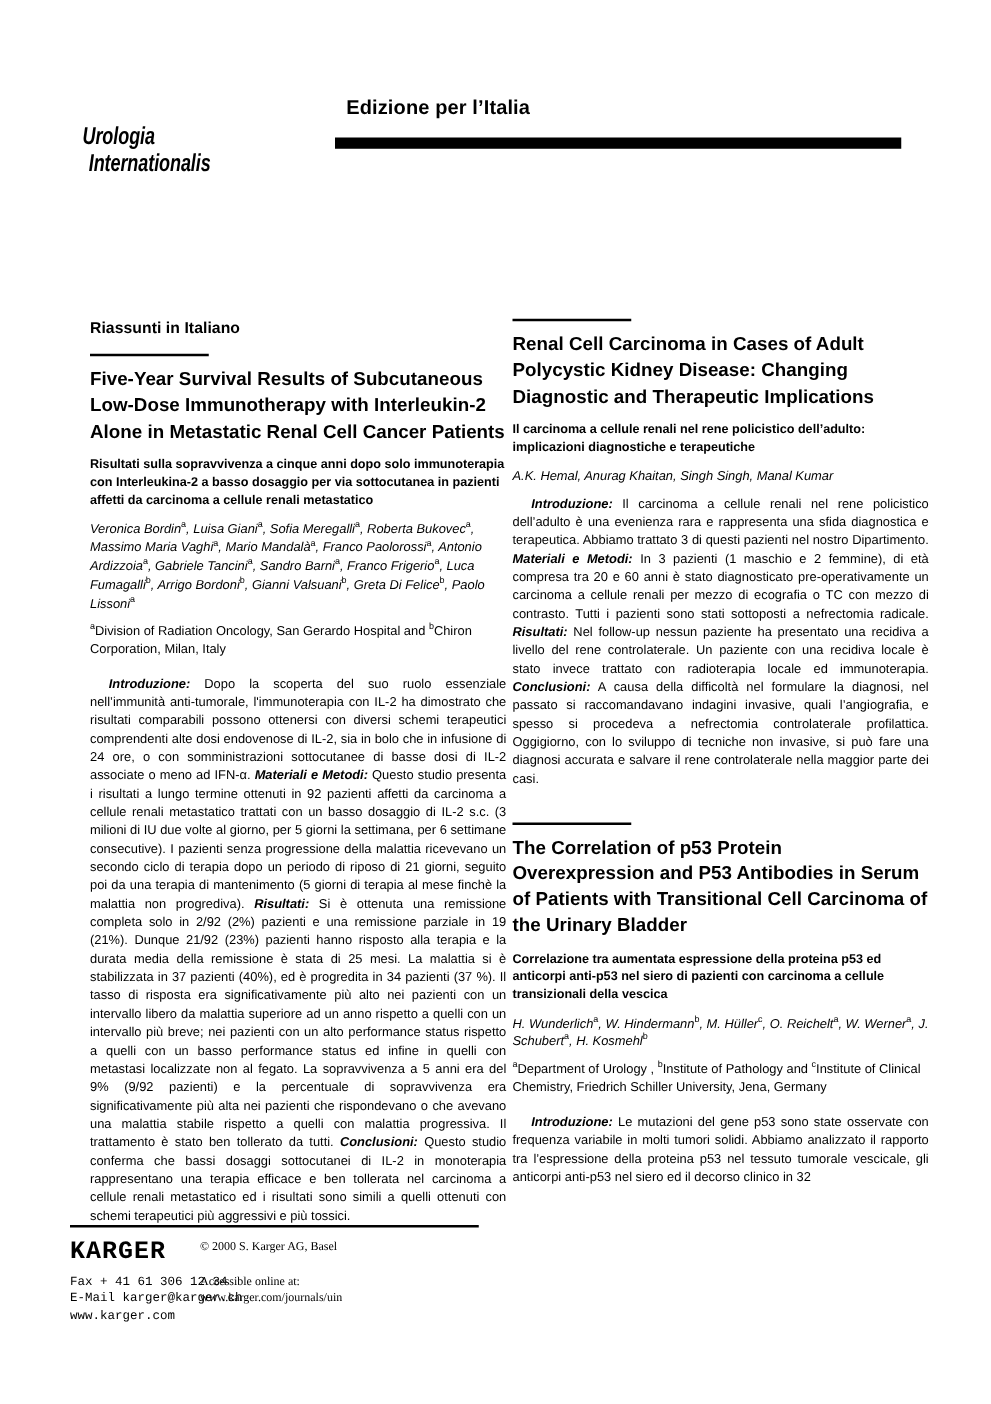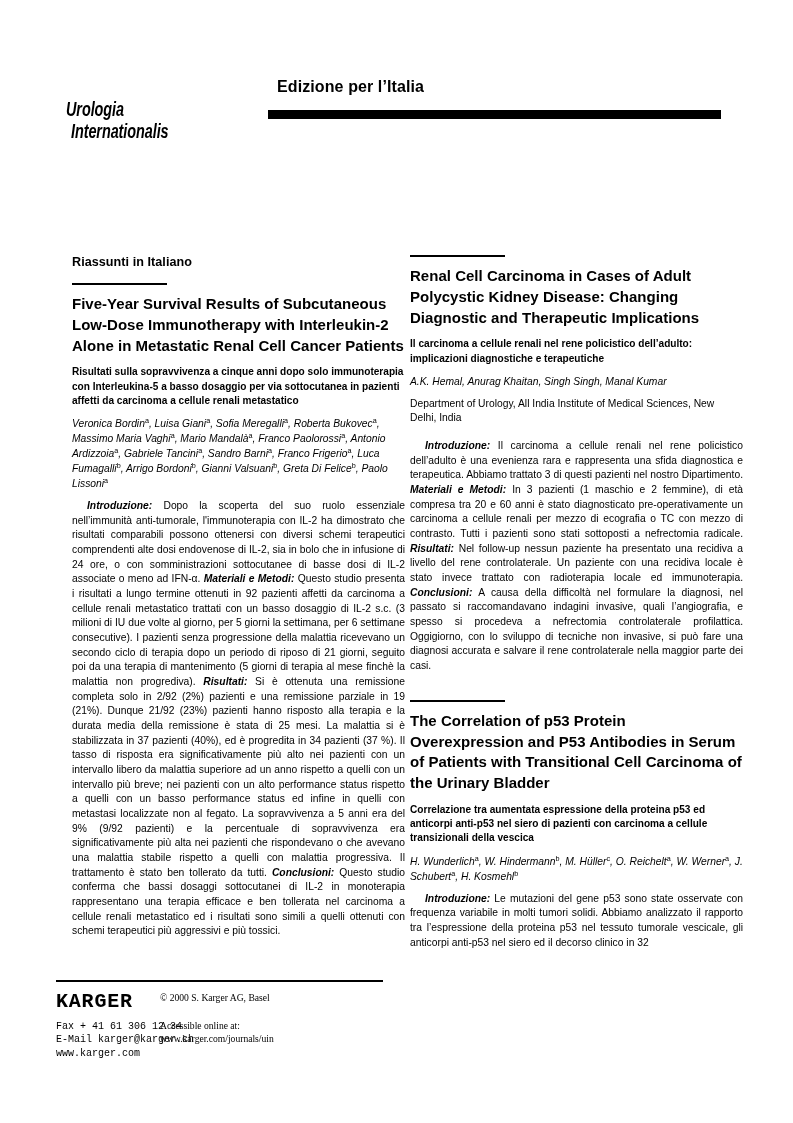--- a/index.html
+++ b/index.html
@@ -201,44 +201,45 @@
       <span class="ln2">Internationalis</span>
     </div>
   </div>
 
   <div class="col col-left">
     <div class="section-heading">Riassunti in Italiano</div>
 
     <div class="article">
       <div class="art-rule"></div>
       <div class="title-en">Five-Year Survival Results of Subcutaneous Low-Dose Immunotherapy with Interleukin-2 Alone in Metastatic Renal Cell Cancer Patients</div>
-      <div class="title-it">Risultati sulla sopravvivenza a cinque anni dopo solo immunoterapia con Interleukina-5 a basso dosaggio per via sottocutanea in pazienti affetti da carcinoma a cellule renali metastatico</div>
+      <div class="title-it">Risultati sulla sopravvivenza a cinque anni dopo solo immunoterapia con Interleukina-2 a basso dosaggio per via sottocutanea in pazienti affetti da carcinoma a cellule renali metastatico</div>
       <div class="authors">Veronica Bordin<sup>a</sup>, Luisa Giani<sup>a</sup>, Sofia Meregalli<sup>a</sup>, Roberta Bukovec<sup>a</sup>, Massimo Maria Vaghi<sup>a</sup>, Mario Mandalà<sup>a</sup>, Franco Paolorossi<sup>a</sup>, Antonio Ardizzoia<sup>a</sup>, Gabriele Tancini<sup>a</sup>, Sandro Barni<sup>a</sup>, Franco Frigerio<sup>a</sup>, Luca Fumagalli<sup>b</sup>, Arrigo Bordoni<sup>b</sup>, Gianni Valsuani<sup>b</sup>, Greta Di Felice<sup>b</sup>, Paolo Lissoni<sup>a</sup></div>
+      <div class="affil"><sup>a</sup>Division of Radiation Oncology, San Gerardo Hospital and <sup>b</sup>Chiron Corporation, Milan, Italy</div>
       <div class="abstract"><b>Introduzione:</b> Dopo la scoperta del suo ruolo essenziale nell’immunità anti-tumorale, l'immunoterapia con IL-2 ha dimostrato che risultati comparabili possono ottenersi con diversi schemi terapeutici comprendenti alte dosi endovenose di IL-2, sia in bolo che in infusione di 24 ore, o con somministrazioni sottocutanee di basse dosi di IL-2 associate o meno ad IFN-α. <b>Materiali e Metodi:</b> Questo studio presenta i risultati a lungo termine ottenuti in 92 pazienti affetti da carcinoma a cellule renali metastatico trattati con un basso dosaggio di IL-2 s.c. (3 milioni di IU due volte al giorno, per 5 giorni la settimana, per 6 settimane consecutive). I pazienti senza progressione della malattia ricevevano un secondo ciclo di terapia dopo un periodo di riposo di 21 giorni, seguito poi da una terapia di mantenimento (5 giorni di terapia al mese finchè la malattia non progrediva). <b>Risultati:</b> Si è ottenuta una remissione completa solo in 2/92 (2%) pazienti e una remissione parziale in 19 (21%). Dunque 21/92 (23%) pazienti hanno risposto alla terapia e la durata media della remissione è stata di 25 mesi. La malattia si è stabilizzata in 37 pazienti (40%), ed è progredita in 34 pazienti (37 %). Il tasso di risposta era significativamente più alto nei pazienti con un intervallo libero da malattia superiore ad un anno rispetto a quelli con un intervallo più breve; nei pazienti con un alto performance status rispetto a quelli con un basso performance status ed infine in quelli con metastasi localizzate non al fegato. La sopravvivenza a 5 anni era del 9% (9/92 pazienti) e la percentuale di sopravvivenza era significativamente più alta nei pazienti che rispondevano o che avevano una malattia stabile rispetto a quelli con malattia progressiva. Il trattamento è stato ben tollerato da tutti. <b>Conclusioni:</b> Questo studio conferma che bassi dosaggi sottocutanei di IL-2 in monoterapia rappresentano una terapia efficace e ben tollerata nel carcinoma a cellule renali metastatico ed i risultati sono simili a quelli ottenuti con schemi terapeutici più aggressivi e più tossici.</div>
     </div>
   </div>
 
   <div class="col col-right">
 
     <div class="article">
       <div class="art-rule"></div>
       <div class="title-en">Renal Cell Carcinoma in Cases of Adult Polycystic Kidney Disease: Changing Diagnostic and Therapeutic Implications</div>
       <div class="title-it">Il carcinoma a cellule renali nel rene policistico dell’adulto: implicazioni diagnostiche e terapeutiche</div>
       <div class="authors">A.K. Hemal, Anurag Khaitan, Singh Singh, Manal Kumar</div>
-      <div class="affil">Department of Urology, All India Institute of Medical Sciences, New Delhi, India</div>
       <div class="abstract"><b>Introduzione:</b> Il carcinoma a cellule renali nel rene policistico dell’adulto è una evenienza rara e rappresenta una sfida diagnostica e terapeutica. Abbiamo trattato 3 di questi pazienti nel nostro Dipartimento. <b>Materiali e Metodi:</b> In 3 pazienti (1 maschio e 2 femmine), di età compresa tra 20 e 60 anni è stato diagnosticato pre-operativamente un carcinoma a cellule renali per mezzo di ecografia o TC con mezzo di contrasto. Tutti i pazienti sono stati sottoposti a nefrectomia radicale. <b>Risultati:</b> Nel follow-up nessun paziente ha presentato una recidiva a livello del rene controlaterale. Un paziente con una recidiva locale è stato invece trattato con radioterapia locale ed immunoterapia. <b>Conclusioni:</b> A causa della difficoltà nel formulare la diagnosi, nel passato si raccomandavano indagini invasive, quali l’angiografia, e spesso si procedeva a nefrectomia controlaterale profilattica. Oggigiorno, con lo sviluppo di tecniche non invasive, si può fare una diagnosi accurata e salvare il rene controlaterale nella maggior parte dei casi.</div>
     </div>
 
     <div class="gap-between"></div>
 
     <div class="article">
       <div class="art-rule"></div>
       <div class="title-en">The Correlation of p53 Protein Overexpression and P53 Antibodies in Serum of Patients with Transitional Cell Carcinoma of the Urinary Bladder</div>
       <div class="title-it">Correlazione tra aumentata espressione della proteina p53 ed anticorpi anti-p53 nel siero di pazienti con carcinoma a cellule transizionali della vescica</div>
       <div class="authors">H. Wunderlich<sup>a</sup>, W. Hindermann<sup>b</sup>, M. Hüller<sup>c</sup>, O. Reichelt<sup>a</sup>, W. Werner<sup>a</sup>, J. Schubert<sup>a</sup>, H. Kosmehl<sup>b</sup></div>
+      <div class="affil"><sup>a</sup>Department of Urology , <sup>b</sup>Institute of Pathology and <sup>c</sup>Institute of Clinical Chemistry, Friedrich Schiller University, Jena, Germany</div>
       <div class="abstract"><b>Introduzione:</b> Le mutazioni del gene p53 sono state osservate con frequenza variabile in molti tumori solidi. Abbiamo analizzato il rapporto tra l’espressione della proteina p53 nel tessuto tumorale vescicale, gli anticorpi anti-p53 nel siero ed il decorso clinico in 32</div>
     </div>
   </div>
 
   <div class="footer">
     <div class="footer-rule"></div>
     <div class="karger-logo">KARGER</div>
     <div class="footer-contact">
       <div>Fax + 41 61 306 12 34</div>
       <div>E-Mail karger@karger.ch</div>

